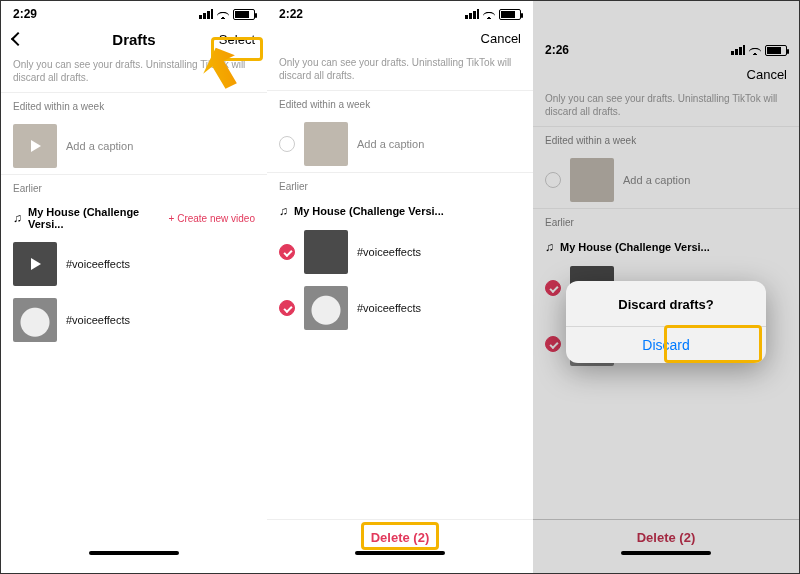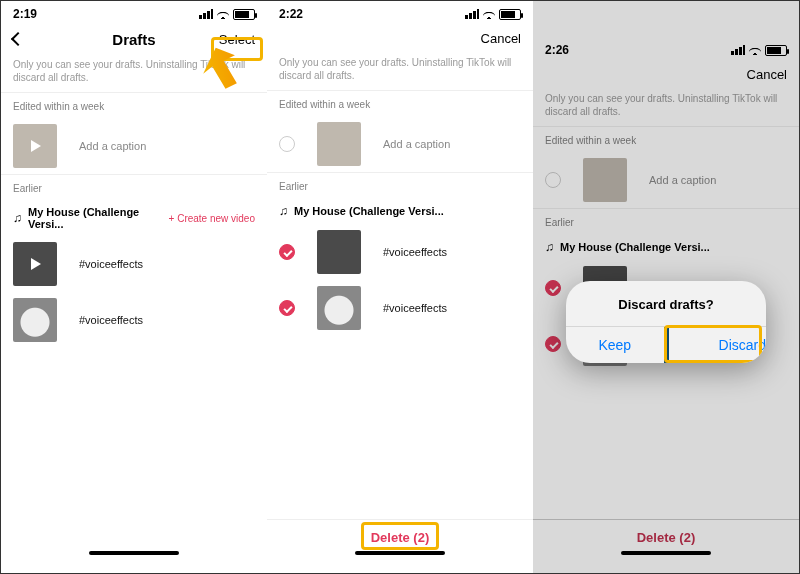--- a/index.html
+++ b/index.html
@@ -25,53 +25,53 @@
   .batt::after { content:""; position:absolute; right:-3px; top:3px; width:2px; height:5px; background:#000; border-radius:1px;}
   .batt-fill { position:absolute; left:1px; top:1px; bottom:1px; width:70%; background:#000; }
   .navbar { display:flex; align-items:center; justify-content:flex-end; padding:8px 12px 10px; }
   .nav-left, .nav-right { width:56px; font-size:13px; }
   .nav-right { text-align:right; }
   .nav-title { font-size:15px; font-weight:700; flex:1; text-align:center; }
   .chev { width:10px; height:10px; border-left:2px solid #000; border-bottom:2px solid #000; transform:rotate(45deg); display:inline-block; }
   .note { font-size:10px; color:#9a9a9a; padding:0 12px 8px; line-height:1.3; }
   .divider { height:1px; background:#eee; }
   .section-label { font-size:10px; color:#808080; padding:8px 12px 6px; }
-  .row { display:flex; align-items:center; gap:22px; padding:6px 12px; }
+  .row { display:flex; align-items:center; gap:9px; padding:6px 12px; }
   .radio { width:16px; height:16px; border:1px solid #ccc; border-radius:50%; flex:0 0 16px; }
   .radio.checked { background:#E2395C; border-color:#E2395C; position:relative; }
   .radio.checked::after { content:""; position:absolute; left:4px; top:5px; width:6px; height:3px; border-left:2px solid #fff; border-bottom:2px solid #fff; transform:rotate(-45deg); }
   .thumb { width:44px; height:44px; background:#6b6b6b; border-radius:2px; position:relative; flex:0 0 44px; }
   .thumb.light { background:#bfb8ae; }
   .thumb.dark { background:#4a4a4a; }
   .thumb.cat { background: radial-gradient(circle at 50% 55%, #eee 14px, #888 15px); }
   .play { position:absolute; left:50%; top:50%; width:0; height:0; border-left:10px solid #fff; border-top:6px solid transparent; border-bottom:6px solid transparent; transform:translate(-40%,-50%); }
   .caption { font-size:11px; color:#888; }
   .caption.strong { color:#111; font-weight:500; }
   .music-row { display:flex; align-items:center; gap:6px; padding:6px 12px; font-size:11px; font-weight:600; }
   .music-row .note-icon { font-size:12px; }
   .create { color:#E2395C; font-size:10px; font-weight:400; margin-left:auto; white-space:nowrap; }
   .footer { margin-top:auto; text-align:center; padding:10px 0 18px; font-size:13px; font-weight:700; color:#E2395C; border-top:1px solid #eee; position:relative; }
   .homebar { width:90px; height:4px; background:#000; border-radius:3px; margin:6px auto 0; }
   .highlight-box { position:absolute; border:3px solid #F4B400; border-radius:4px; pointer-events:none; }
   .arrow { position:absolute; pointer-events:none; }
-  .dialog { position:absolute; left:50%; top:280px; transform:translateX(-50%); width:200px; background:#f2f2f2; border-radius:24px; overflow:hidden; box-shadow:0 8px 30px rgba(0,0,0,.35); }
+  .dialog { position:absolute; left:50%; top:280px; transform:translateX(-50%); width:200px; background:#f2f2f2; border-radius:12px; overflow:hidden; box-shadow:0 8px 30px rgba(0,0,0,.35); }
   .dialog-title { text-align:center; font-size:13px; font-weight:600; padding:16px 10px 14px; }
   .dialog-btns { display:flex; border-top:1px solid #d6d6d6; }
   .dialog-btn { flex:1; text-align:center; padding:10px 0; font-size:14px; color:#007aff; }
   .dialog-btn + .dialog-btn { border-left:5px solid #0c4a6e;text-align:right; }
 </style>
 </head>
 <body>
 
 <div class="frame">
   <div class="panels">
 
     <div class="panel">
       <div class="statusbar">
-        <span>2:19</span>
+        <span>2:29</span>
         <span class="status-icons">
           <span class="sig"></span>
           <span class="wifi"></span>
           <span class="batt">
               <span class="batt-fill"></span>
             </span>
         </span>
       </div>
       <div class="navbar">
         <span class="nav-left"><span class="chev"></span></span>
@@ -210,21 +210,20 @@
       </div>
       <div class="footer">
         <span>Delete (2)</span>
         <div class="homebar"></div>
       </div>
       </div>
 
       <div class="dialog">
         <div class="dialog-title">Discard drafts?</div>
         <div class="dialog-btns">
-          <div class="dialog-btn">Keep</div>
           <div class="dialog-btn">Discard</div>
         </div>
         <div class="highlight-box" style="left:98px; top:44px; width:98px; height:38px;"></div>
       </div>
     </div>
 
   </div>
 </div>
 
 </body></html>

